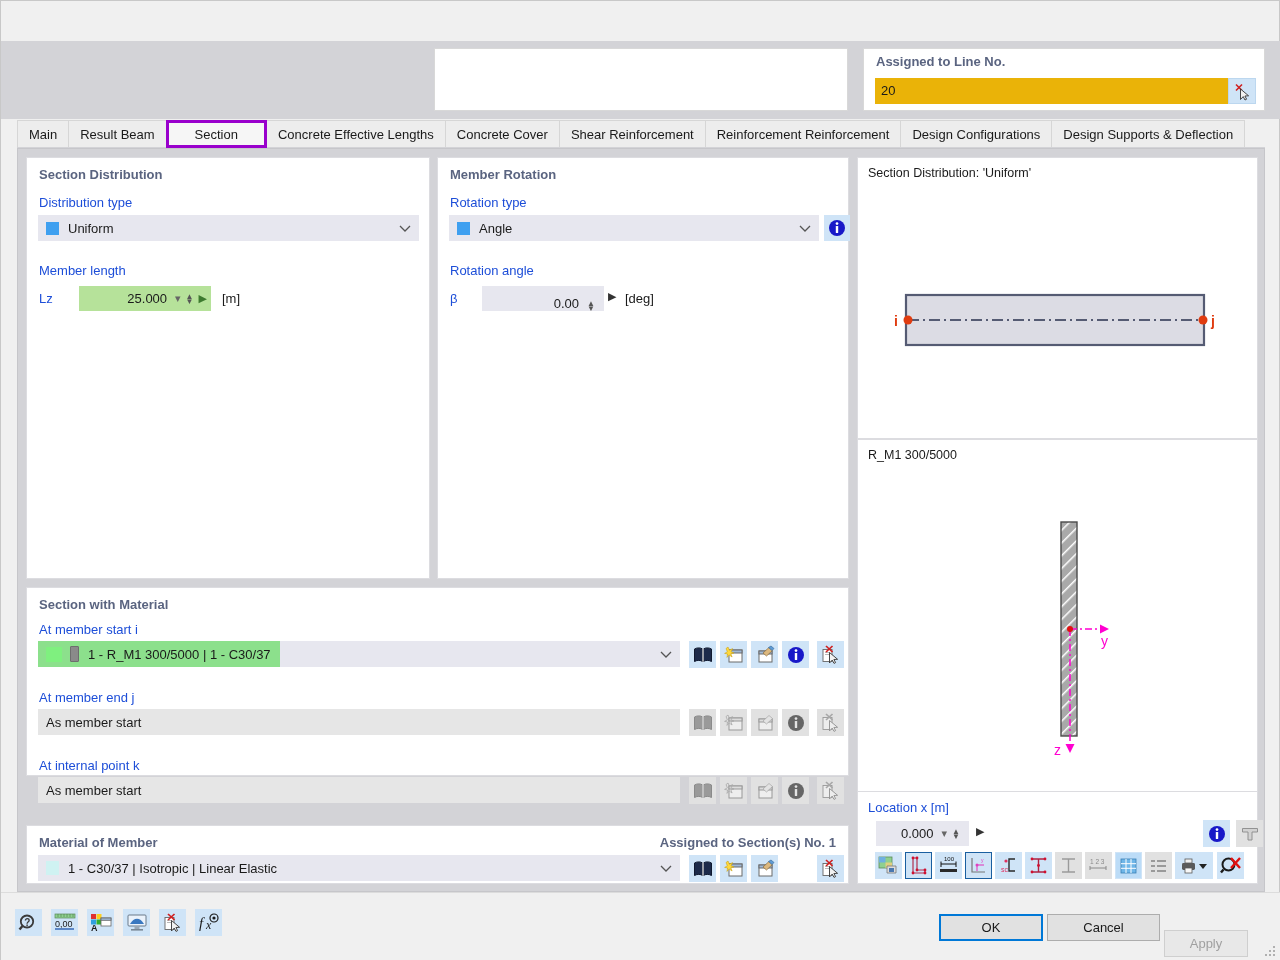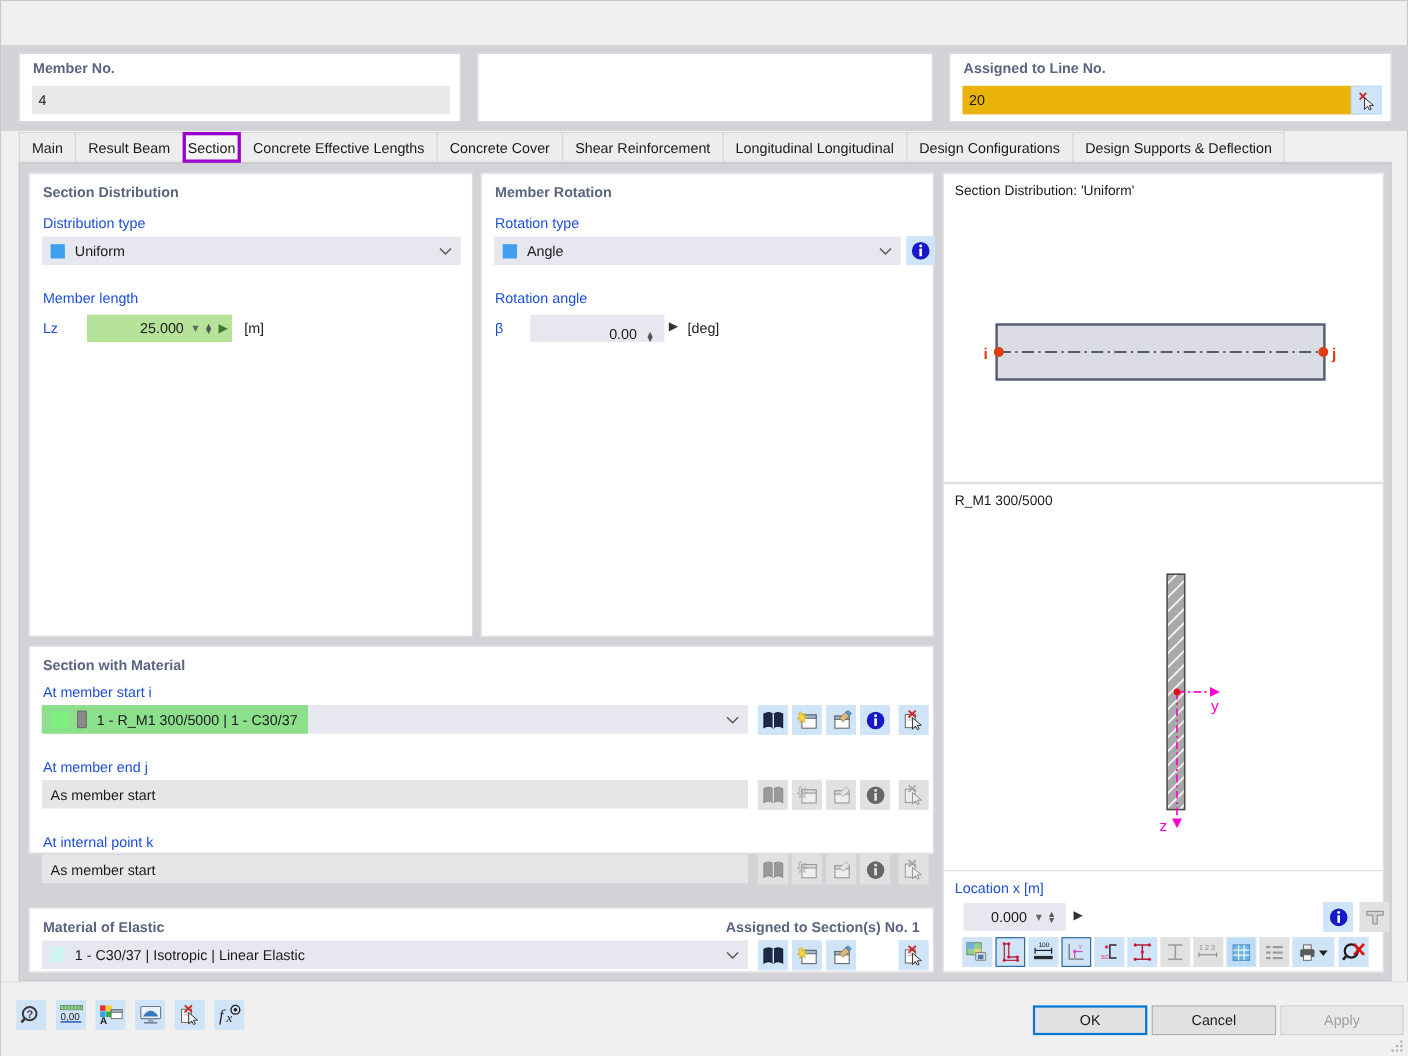--- a/index.html
+++ b/index.html
@@ -88,21 +88,21 @@
     display: flex; align-items: stretch;
   }
   .tab {
     background: #ededed; border: 1px solid #d6d6d6; border-bottom: none;
     padding: 0 11px; display: flex; align-items: center;
     font-size: 13px; color: #1a1a1a; margin-right: -1px; height: 28px;
   }
   .tab.active {
     background: #f6f6f6;
     border: 3px solid #9900cc;
-    padding: 0 2px;
+    padding: 0 26px;
     z-index: 3;
   }
   .tabs-underline {
     position: absolute; left: 16px; top: 146px; width: 1248px; height: 3px;
     background: #d3d3d7;
   }
 
   
   .content {
     position: absolute; left: 16px; top: 147px; width: 1248px; height: 744px;
@@ -185,24 +185,20 @@
   svg { overflow: visible; }
 </style>
 </head>
 <body>
 
 <div id="app">
 
 
   <div class="hdr-row">
 
-    <div class="hdr-box" id="hdr-member">
-      <div class="lbl">Member No.</div>
-      <div class="hdr-input">4</div>
-    </div>
 
     <div class="hdr-box" id="hdr-blank"></div>
 
     <div class="hdr-box" id="hdr-line">
       <div class="lbl">Assigned to Line No.</div>
       <div class="hdr-input">20</div>
       <div class="hdr-pickbtn">
         <svg width="19" height="19" viewBox="0 0 19 19">
           <path d="M3 3 L9 3 M3 3 L3 9 M3 9 L9 3" stroke="none"></path>
           <line x1="3" y1="2.5" x2="9" y2="8.5" stroke="#d02020" stroke-width="1.6"></line>
@@ -213,21 +209,21 @@
     </div>
   </div>
 
   <div class="tabs" id="tabbar">
       <div class="tab">Main</div>
       <div class="tab">Result Beam</div>
       <div class="tab active">Section</div>
       <div class="tab">Concrete Effective Lengths</div>
       <div class="tab">Concrete Cover</div>
       <div class="tab">Shear Reinforcement</div>
-      <div class="tab">Longitudinal Longitudinal</div>
+      <div class="tab">Reinforcement Reinforcement</div>
       <div class="tab">Design Configurations</div>
       <div class="tab">Design Supports &amp; Deflection</div>
     </div>
   <div class="tabs-underline"></div>
 
   <div class="content">
 
     <div class="panel" style="left:8px; top:8px; width:404px; height:422px;">
       <div class="panel-title">Section Distribution</div>
 
@@ -436,21 +432,21 @@
             <rect x="2" y="4.5" width="9" height="12" fill="#ededed" stroke="#999" stroke-width="0.9"></rect>
             <line x1="5" y1="1" x2="11.5" y2="7" stroke="#a8a8a8" stroke-width="1.7"></line>
             <line x1="11.5" y1="1" x2="5" y2="7" stroke="#a8a8a8" stroke-width="1.7"></line>
             <path d="M8.5 7.5 L8.5 18 L11.2 15.1 L13 18.4 L14.6 17.6 L12.9 14.5 L16.6 14.3 Z" fill="#ededed" stroke="#909090" stroke-width="0.9" stroke-linejoin="round"></path>
           </svg>
         </div>
       </div>
     </div>
 
     <div class="panel" style="left:8px; top:676px; width:823px; height:59px;">
-      <div class="panel-title">Material of Elastic</div>
+      <div class="panel-title">Material of Member</div>
       <div style="position:absolute; right:12px; top:9px; font-size:13px; font-weight:bold; color:#5a6480;">Assigned to Section(s) No. 1</div>
 
       <div class="combo" style="left:11px; top:29px; width:642px; padding-left:8px;">
         <span style="width:13px;height:14px;background:#cff2f2;border:0;display:inline-block;margin-right:9px;"></span>
         <span>1 - C30/37 | Isotropic | Linear Elastic</span>
         <span class="caret">
           <svg width="12" height="8" viewBox="0 0 12 8">
               <path d="M1 1.5 L6 6.5 L11 1.5" fill="none" stroke="#555" stroke-width="1.3"></path>
             </svg>
         </span>
@@ -742,21 +738,21 @@
           <text x="1" y="15" font-family="Liberation Serif, serif" font-style="italic" font-size="15" fill="#1a1a1a">f</text>
           <text x="8" y="16" font-family="Liberation Serif, serif" font-style="italic" font-size="12" fill="#1a1a1a">x</text>
           <circle cx="16" cy="5" r="4" fill="none" stroke="#1a1a1a" stroke-width="1.2"></circle>
           <circle cx="16" cy="5" r="1.6" fill="#1a1a1a"></circle>
         </svg>
       </div>
     </div>
 
     <div class="btn primary" style="left:938px; top:778px; width:104px; height:27px; top:auto; bottom:20px;">OK</div>
     <div class="btn" style="left:1046px; bottom:20px; width:113px; height:27px;">Cancel</div>
-    <div class="btn disabled" style="left:1163px; bottom:20px; width:112px; height:27px;">Apply</div>
+    <div class="btn disabled" style="left:1163px; bottom:4px; width:84px; height:27px;">Apply</div>
 
     <svg class="grip" viewBox="0 0 12 12">
       <g fill="#b0b0b0">
         <rect x="8" y="8" width="2" height="2"></rect>
           <rect x="4" y="8" width="2" height="2"></rect>
         <rect x="0" y="8" width="2" height="2"></rect>
           <rect x="8" y="4" width="2" height="2"></rect>
         <rect x="4" y="4" width="2" height="2"></rect>
           <rect x="8" y="0" width="2" height="2"></rect>
       </g>

